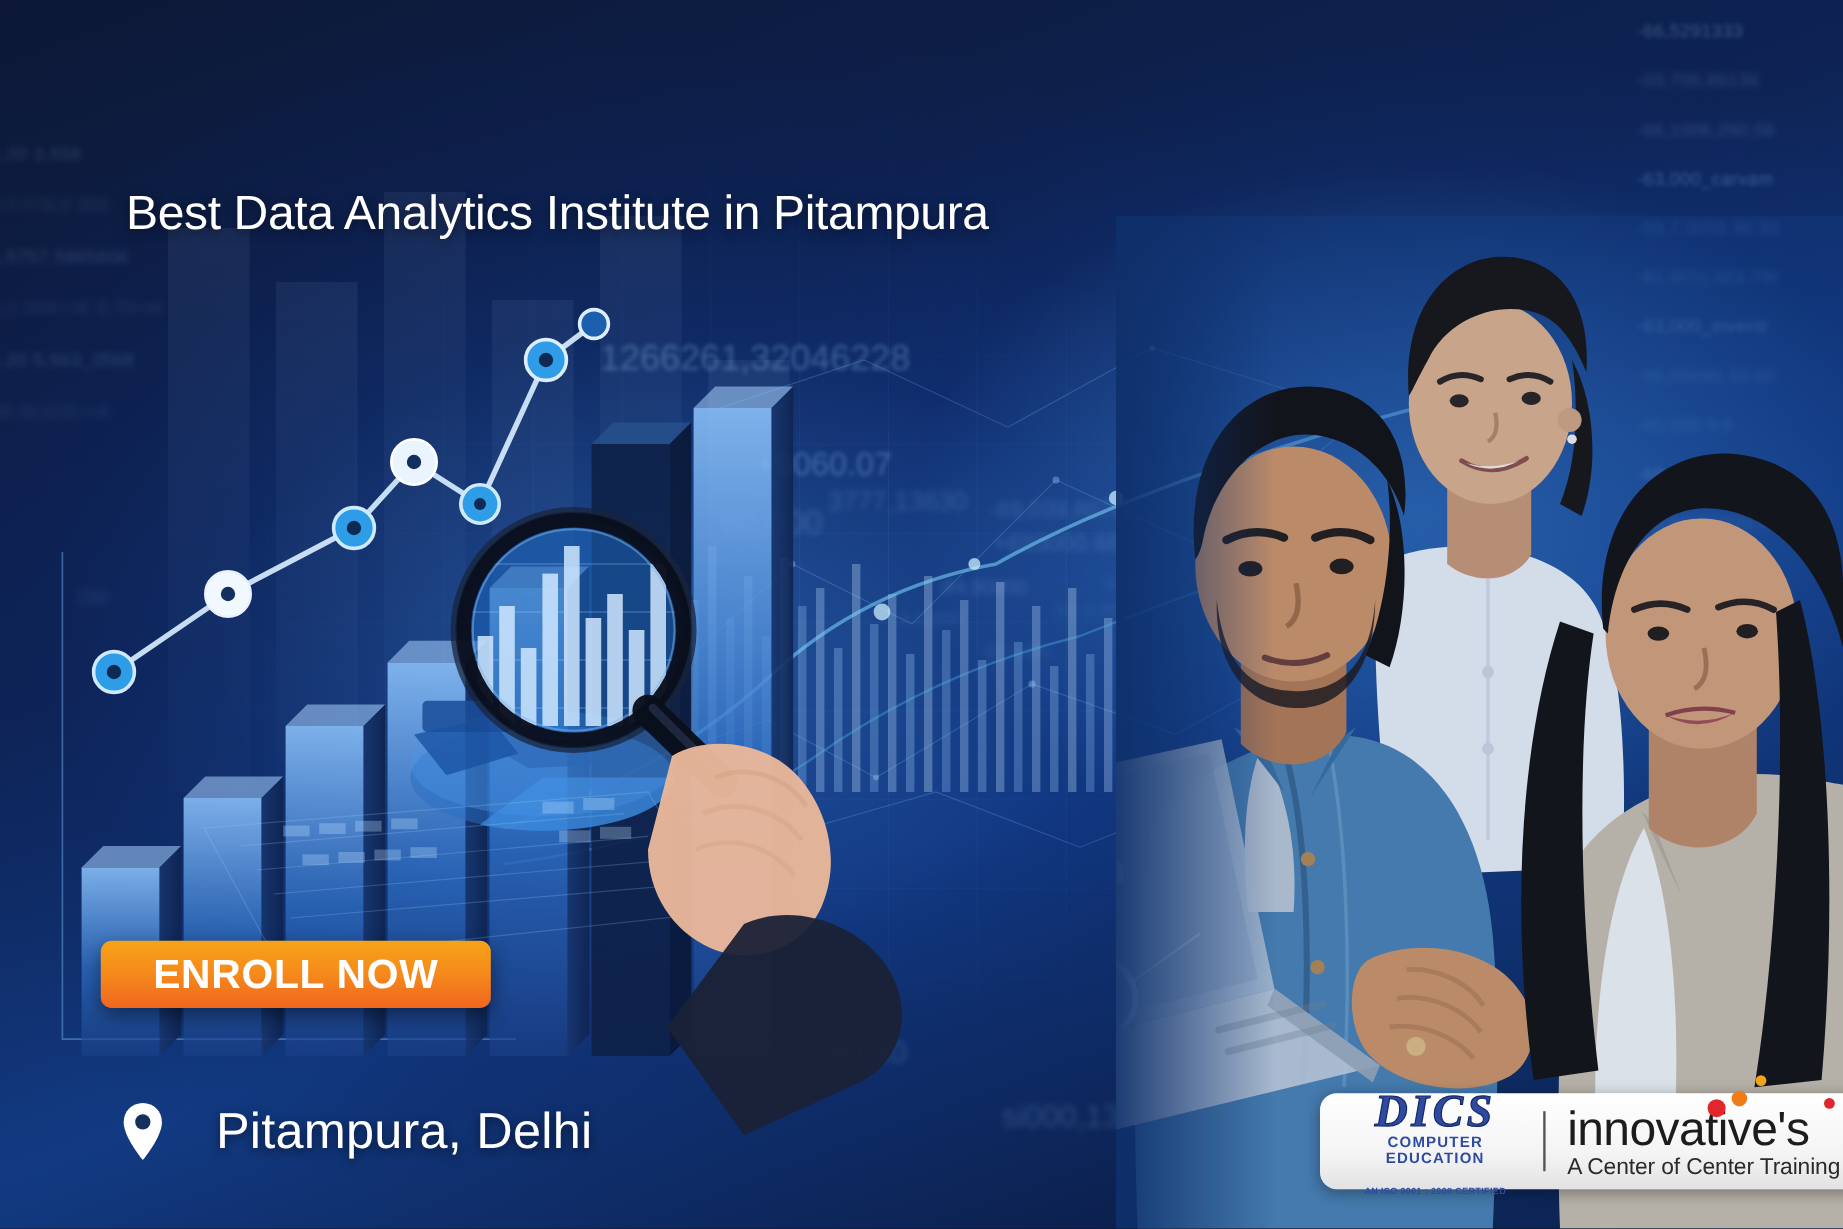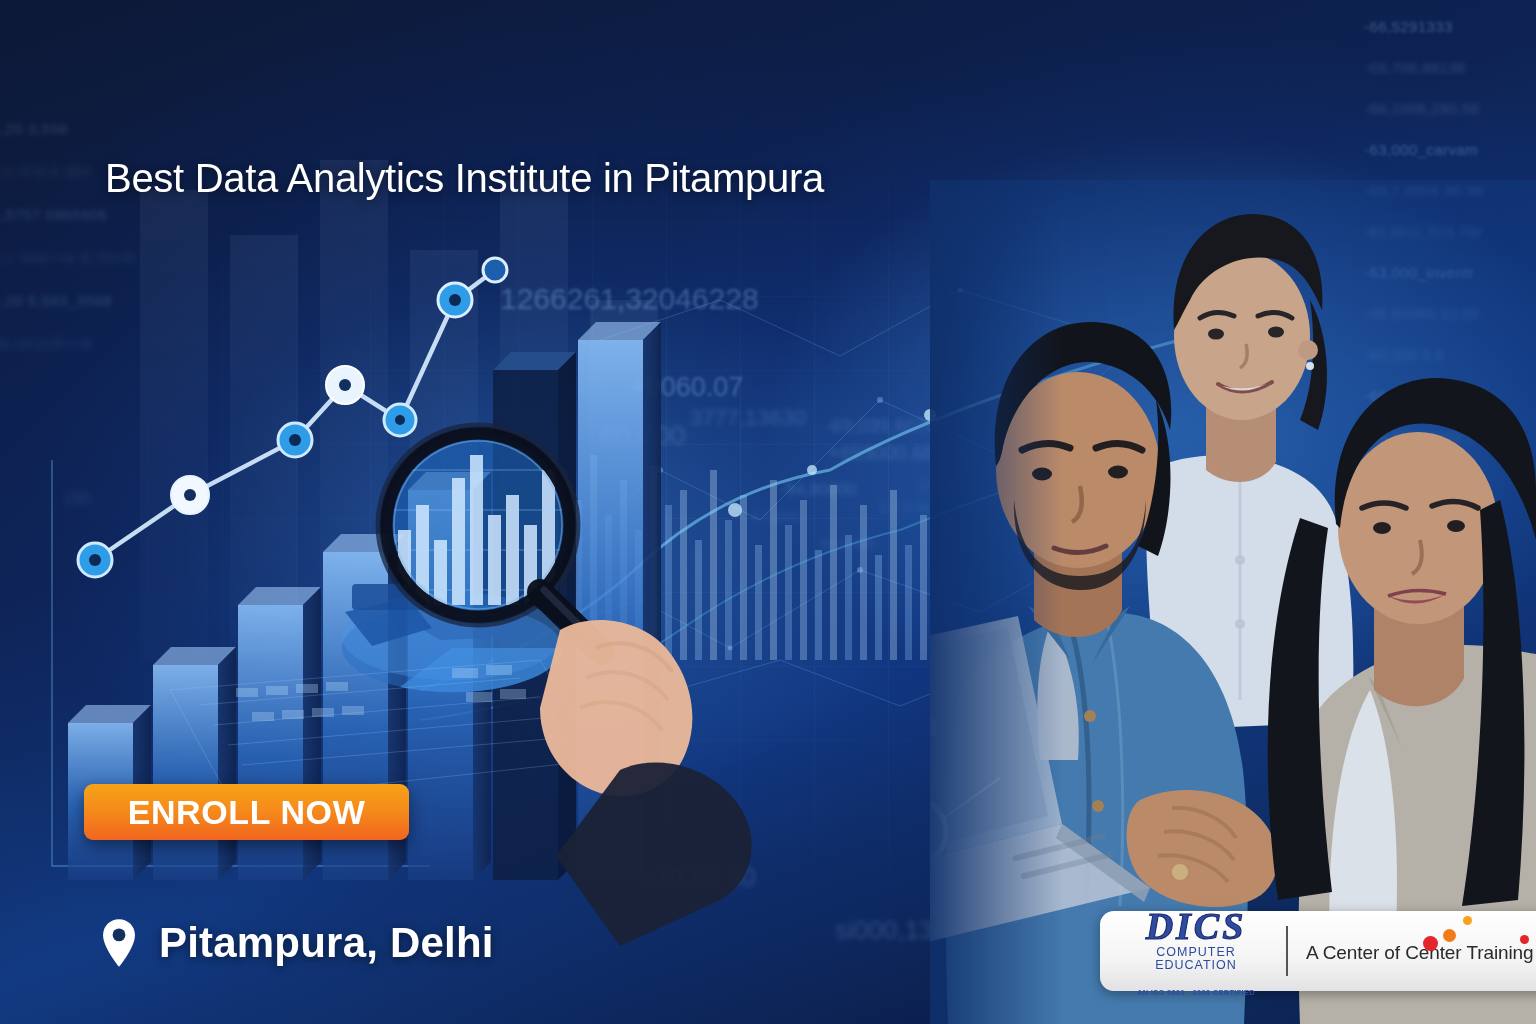--- a/index.html
+++ b/index.html
@@ -75,41 +75,41 @@
   
   .contact-row { position:absolute; display:flex; align-items:center; }
   #phone-row { left:100px; top:849px; }
   #loc-row   { left:100px; top:918px; }
   .c-icon { display:flex; align-items:center; justify-content:center; }
   #phone-text {
     color:#fff; font-size:55px; font-weight:bold; letter-spacing:1px;
     margin-left:22px; text-shadow:0 2px 8px rgba(0,0,0,.5);
   }
   #loc-text {
-    color:#fff; font-size:42px; font-weight:bold; letter-spacing:.2px;
-    margin-left:21px; text-shadow:0 2px 8px rgba(0,0,0,.5);text-align:center;
+    color:#fff; font-size:42px; font-weight:normal; letter-spacing:.2px;
+    margin-left:42px; text-shadow:0 2px 8px rgba(0,0,0,.5);text-align:center;
   }
 
   
   #logo-panel {
     position:absolute; left:1100px; top:911px; width:470px; height:80px;
     background:linear-gradient(180deg,#ffffff 0%,#f4f4f4 62%,#e2e2e4 100%);
     border-radius:14px 0 0 14px;
     display:flex; align-items:center; padding-left:16px;
     box-shadow:0 3px 12px rgba(0,0,0,.35);
   }
   #dics-block { width:160px; text-align:center; padding-top:2px; }
   #dics-word {
     font-family:"Liberation Serif", serif;
     font-size:38px; font-weight:bold; font-style:italic;
     color:#2E4BA0; letter-spacing:3px; line-height:.95;
     -webkit-text-stroke:1px #16266b;
   }
   #dics-sub1 {
-    font-size:12.5px; font-weight:normal; color:#2E4BA0;
+    font-size:12.5px; font-weight:bold; color:#2E4BA0;
     letter-spacing:1px; line-height:1.05; margin-top:2px;
     filter:blur(.4px);
   }
   #dics-sub2 {
     font-size:7.5px; font-weight:bold; color:#2E4BA0;
     letter-spacing:.3px; line-height:1; margin-top:17px;
     filter:blur(.5px);
   }
   #logo-divider { width:2px; height:50px; background:#555; margin:0 18px 0 10px; }
   #inno-block { position:relative; padding-top:3px; }
@@ -572,17 +572,18 @@
       <div id="dics-word">DICS</div>
       <div id="dics-sub1">COMPUTER EDUCATION</div>
       <div id="dics-sub2">AN ISO 9001 : 2008 CERTIFIED</div>
     </div>
     <div id="logo-divider"></div>
     <div id="inno-block">
       <span class="dot" style="width:15px;height:15px;background:#E3262B;left:117px;top:-2px;"></span>
       <span class="dot" style="width:13px;height:13px;background:#F07C19;left:137px;top:-9px;"></span>
       <span class="dot" style="width:9px;height:9px;background:#F6A21C;left:157px;top:-22px;"></span>
       <span class="dot" style="width:9px;height:9px;background:#E3262B;left:214px;top:-3px;"></span>
+      <div id="inno-word">innovative's</div>
       <div id="inno-tag">A Center of Center Training</div>
     </div>
   </div>
 
 </div>
 
 </body></html>

